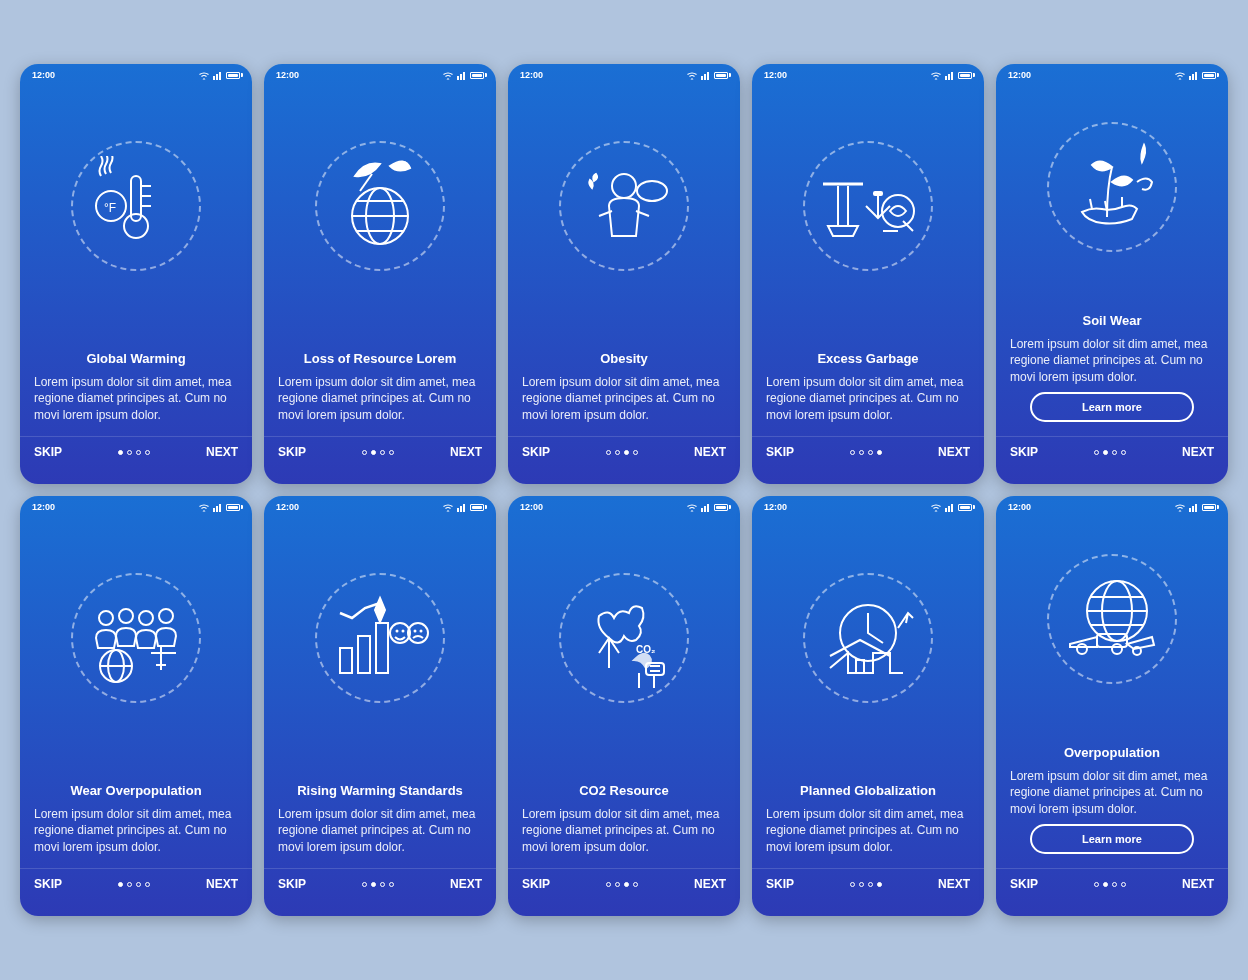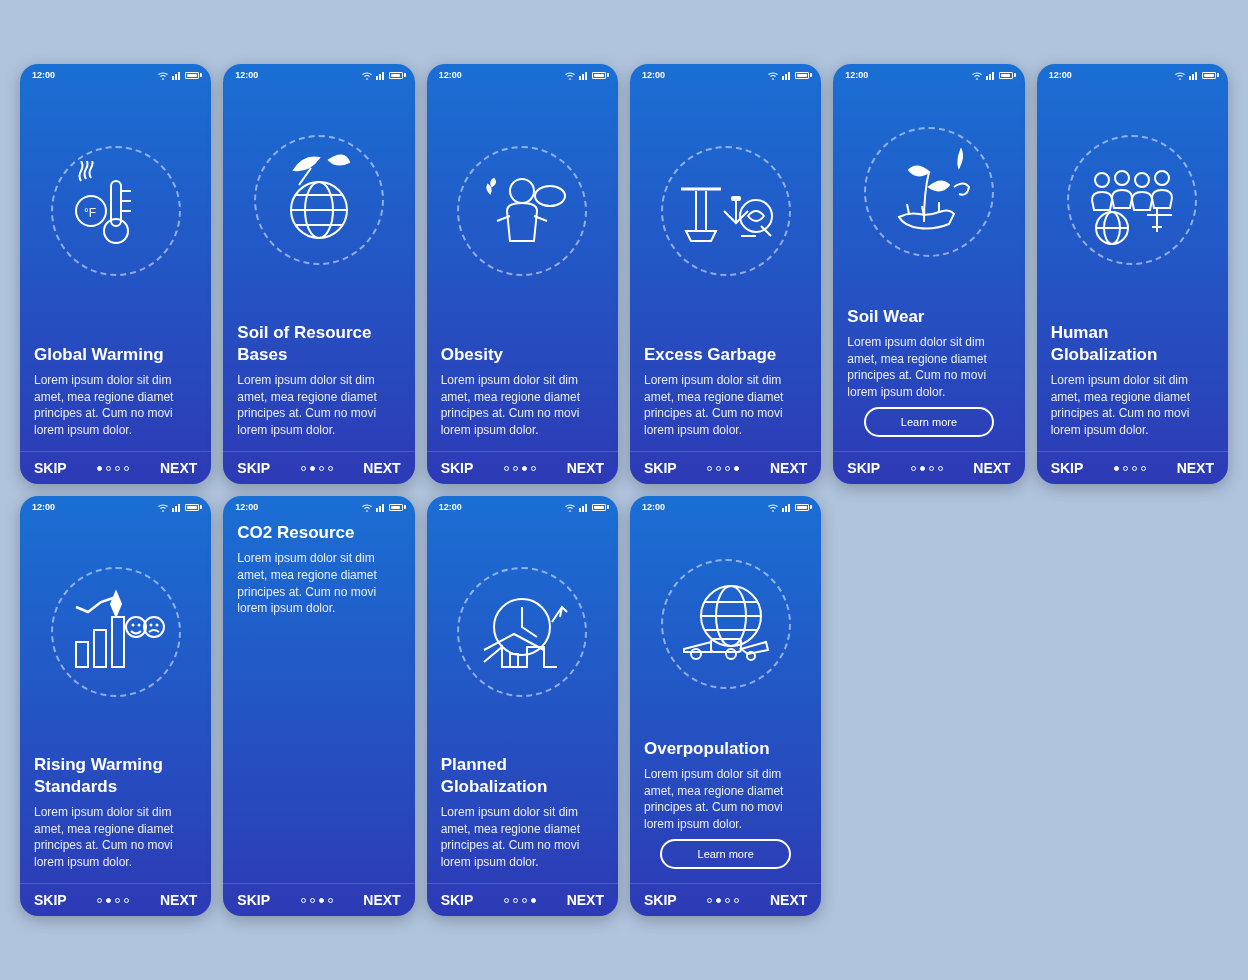--- a/index.html
+++ b/index.html
@@ -8,21 +8,21 @@
       display: flex;
       justify-content: center;
       align-items: center;
       min-height: 980px;
       width: 1248px;
       font-family: Arial, sans-serif;
       padding: 20px;
     }
     .grid {
       display: grid;
-      grid-template-columns: repeat(6, 1fr);
+      grid-template-columns: repeat(5, 1fr);
       grid-template-rows: repeat(2, 1fr);
       gap: 12px;
       width: 100%;
     }
     .phone-card {
       border-radius: 18px;
       overflow: hidden;
       display: flex;
       flex-direction: column;
       background: linear-gradient(180deg, #1a6fd4 0%, #2d3ab5 100%);
@@ -57,52 +57,54 @@
       border-radius: 50%;
       display: flex;
       justify-content: center;
       align-items: center;
     }
     .card-content {
       padding: 8px 14px 6px;
       color: white;
     }
     .card-title {
-      font-size: 17px;
+      font-size: 13px;
       font-weight: bold;
+      text-align: center;
       margin-bottom: 6px;
       line-height: 1.3;
+      margin-top: 16px;
     }
     .card-text {
       font-size: 12px;
       line-height: 1.4;
       opacity: 0.9;
       margin-bottom: 6px;
     }
     .learn-more-btn {
       display: block;
       width: 80%;
       margin: 4px auto 8px;
       padding: 7px 10px;
       border: 2px solid white;
       border-radius: 20px;
       background: transparent;
       color: white;
       font-size: 11px;
-      font-weight: normal;
+      font-weight: bold;
       text-align: center;
       cursor: pointer;
     }
     .card-footer {
       display: flex;
       justify-content: space-between;
       align-items: center;
-      padding: 8px 14px 8px;
+      padding: 8px 14px 25px;
       color: white;
-      font-size: 14px;
+      font-size: 12px;
       font-weight: bold;
       border-top: 1px solid rgba(255,255,255,0.15);
       margin-top: auto;
     }
     .dots {
       display: flex;
       gap: 4px;
       align-items: center;
     }
     .dot {
@@ -228,21 +230,21 @@
     <line x1="26" y1="45" x2="74" y2="45"></line>
     <line x1="26" y1="75" x2="74" y2="75"></line>
     <path d="M25 20 Q35 5 50 8 Q40 22 25 20Z" fill="white" stroke="white"></path>
     <path d="M60 10 Q75 0 80 12 Q68 18 60 10Z" fill="white" stroke="white"></path>
     <line x1="42" y1="18" x2="30" y2="35"></line>
     <path d="M75 5 L70 15 L80 12Z" fill="white" stroke="none"></path>
   </svg>
       </div>
     </div>
     <div class="card-content">
-      <div class="card-title">Soil of Resource Bases</div>
+      <div class="card-title">Loss of Resource Lorem</div>
       <div class="card-text">Lorem ipsum dolor sit dim amet, mea regione diamet principes at. Cum no movi lorem ipsum dolor.</div>
 
     </div>
     <div class="card-footer">
       <span>SKIP</span>
       <div class="dots">
         <div class="dot "></div>
           <div class="dot active"></div>
           <div class="dot "></div>
           <div class="dot "></div>
@@ -431,21 +433,21 @@
     <circle cx="30" cy="78" r="16"></circle>
     <ellipse cx="30" cy="78" rx="8" ry="16"></ellipse>
     <line x1="14" y1="78" x2="46" y2="78"></line>
     <path d="M65 65 L90 65"></path>
     <path d="M75 58 L75 82"></path>
     <path d="M70 77 L80 77"></path>
   </svg>
       </div>
     </div>
     <div class="card-content">
-      <div class="card-title">Human Globalization</div>
+      <div class="card-title">Wear Overpopulation</div>
       <div class="card-text">Lorem ipsum dolor sit dim amet, mea regione diamet principes at. Cum no movi lorem ipsum dolor.</div>
 
     </div>
     <div class="card-footer">
       <span>SKIP</span>
       <div class="dots">
         <div class="dot active"></div>
           <div class="dot "></div>
           <div class="dot "></div>
           <div class="dot "></div>
@@ -519,20 +521,34 @@
       <svg width="10" height="10" viewBox="0 0 10 10" fill="white">
         <rect x="0" y="6" width="2" height="4"></rect>
         <rect x="3" y="4" width="2" height="6"></rect>
         <rect x="6" y="2" width="2" height="8"></rect>
       </svg>
       <div class="battery-icon">
         <div class="battery-fill"></div>
       </div>
     </div>
   </div>
+    <div class="icon-area">
+      <div class="icon-circle">
+        <svg width="100" height="100" viewBox="0 0 100 100" fill="none" stroke="white" stroke-width="2">
+    <path d="M35 80 L35 50 M25 65 L35 50 L45 65"></path>
+    <path d="M35 50 Q22 40 25 28 Q35 20 40 30 Q45 20 55 25 Q58 15 68 20 Q72 30 65 38 Q70 45 62 52 Q55 55 50 48 Q45 60 35 50Z"></path>
+    <path d="M60 72 Q70 62 75 68 Q80 74 72 80 Q68 72 60 72Z" fill="white" opacity="0.8"></path>
+    <text x="62" y="65" fill="white" stroke="none" font-size="10" font-weight="bold">CO₂</text>
+    <rect x="72" y="75" width="18" height="12" rx="3"></rect>
+    <path d="M76 78 L86 78 M76 83 L86 83"></path>
+    <path d="M65 85 L65 100"></path>
+    <path d="M80 87 L80 100"></path>
+  </svg>
+      </div>
+    </div>
     <div class="card-content">
       <div class="card-title">CO2 Resource</div>
       <div class="card-text">Lorem ipsum dolor sit dim amet, mea regione diamet principes at. Cum no movi lorem ipsum dolor.</div>
 
     </div>
     <div class="card-footer">
       <span>SKIP</span>
       <div class="dots">
         <div class="dot "></div>
           <div class="dot "></div>

